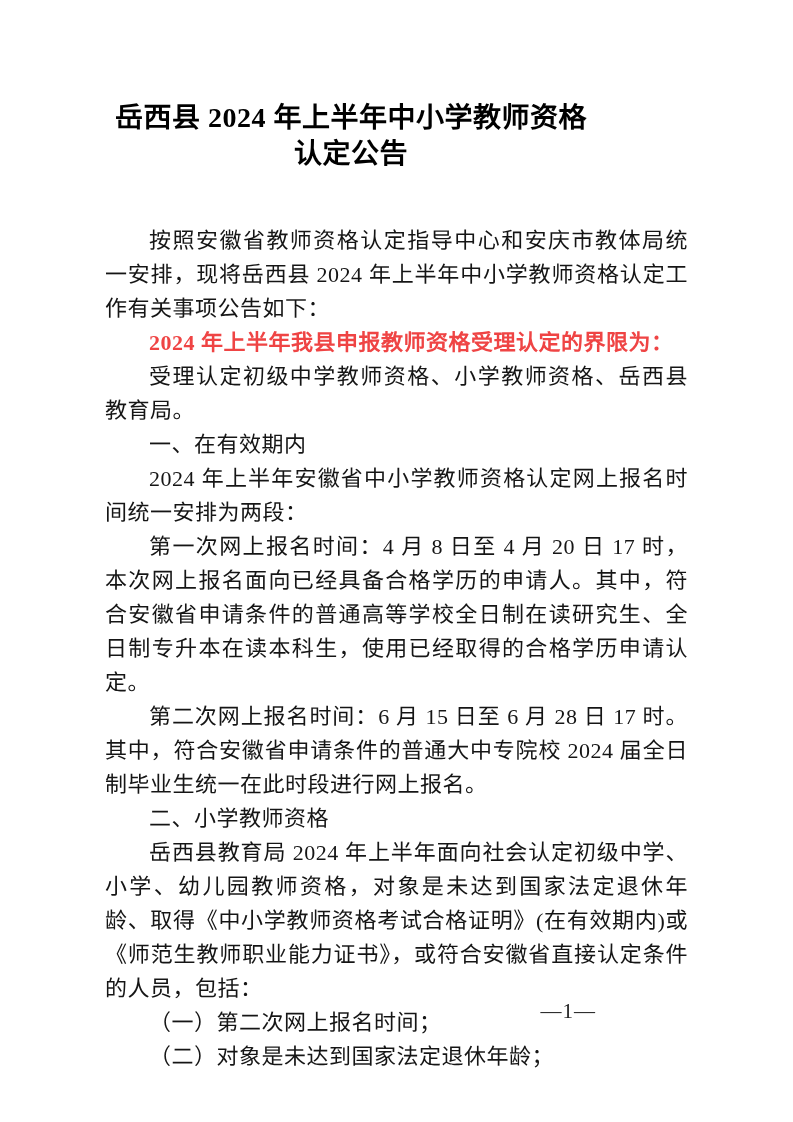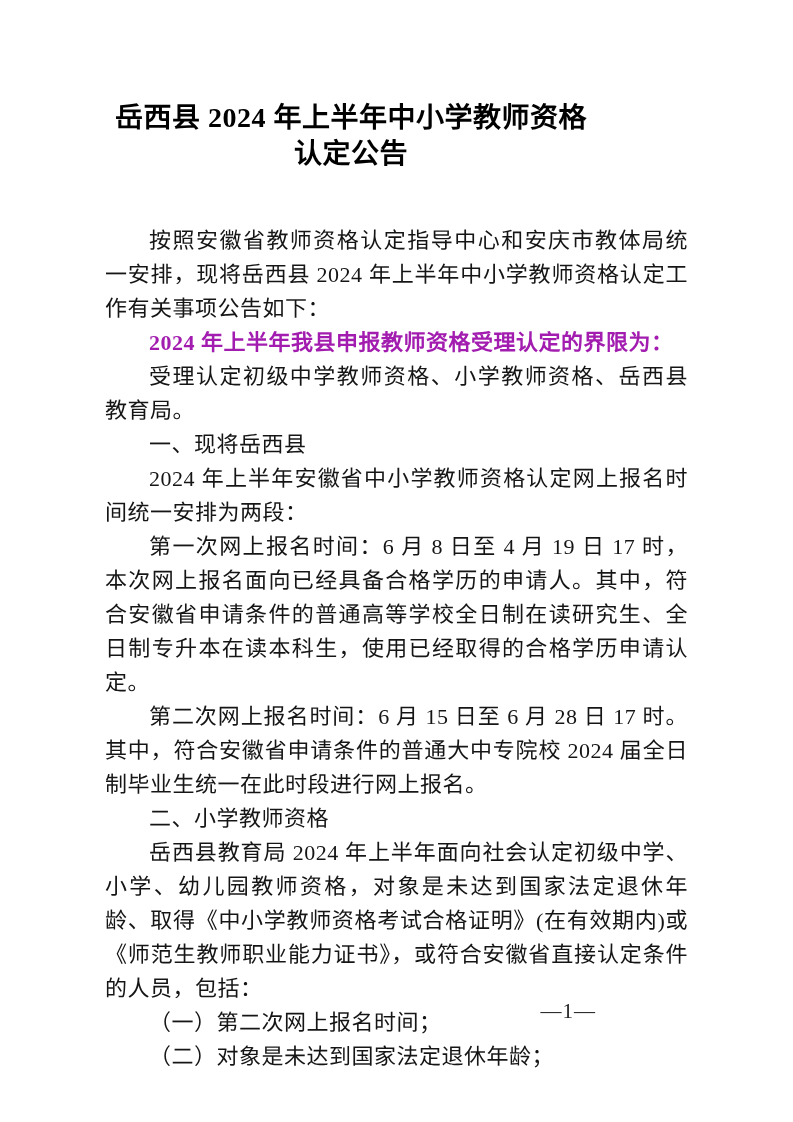--- a/index.html
+++ b/index.html
@@ -41,21 +41,21 @@
     line-height: 34px;
     text-align: justify;
     text-justify: inter-ideograph;
     text-indent: 2em;
     letter-spacing: 0.5px;
     color: #151515;
     word-break: break-all;
   }
   .para.bold {
     font-weight: bold;
-    color: #a21caf;
+    color: #ef4444;
   }
   .page-number {
     position: absolute;
     top: 998px;
     right: 106px;
     font-size: 21px;
     line-height: 26px;
     letter-spacing: 1px;
     color: #222222;
   }
@@ -64,23 +64,23 @@
 <body>
 
 <div class="page">
 
   <h1 class="doc-title">岳西县 2024 年上半年中小学教师资格认定公告</h1>
 
   <div class="content">
     <p class="para">按照安徽省教师资格认定指导中心和安庆市教体局统一安排，现将岳西县 2024 年上半年中小学教师资格认定工作有关事项公告如下：</p>
     <p class="para bold">2024 年上半年我县申报教师资格受理认定的界限为：</p>
     <p class="para">受理认定初级中学教师资格、小学教师资格、岳西县教育局。</p>
-    <p class="para">一、现将岳西县</p>
+    <p class="para">一、在有效期内</p>
     <p class="para">2024 年上半年安徽省中小学教师资格认定网上报名时间统一安排为两段：</p>
-    <p class="para">第一次网上报名时间：6 月 8 日至 4 月 19 日 17 时，本次网上报名面向已经具备合格学历的申请人。其中，符合安徽省申请条件的普通高等学校全日制在读研究生、全日制专升本在读本科生，使用已经取得的合格学历申请认定。</p>
+    <p class="para">第一次网上报名时间：4 月 8 日至 4 月 20 日 17 时，本次网上报名面向已经具备合格学历的申请人。其中，符合安徽省申请条件的普通高等学校全日制在读研究生、全日制专升本在读本科生，使用已经取得的合格学历申请认定。</p>
     <p class="para">第二次网上报名时间：6 月 15 日至 6 月 28 日 17 时。其中，符合安徽省申请条件的普通大中专院校 2024 届全日制毕业生统一在此时段进行网上报名。</p>
     <p class="para">二、小学教师资格</p>
     <p class="para">岳西县教育局 2024 年上半年面向社会认定初级中学、小学、幼儿园教师资格，对象是未达到国家法定退休年龄、取得《中小学教师资格考试合格证明》(在有效期内)或《师范生教师职业能力证书》，或符合安徽省直接认定条件的人员，包括：</p>
     <p class="para">（一）第二次网上报名时间；</p>
     <p class="para">（二）对象是未达到国家法定退休年龄；</p>
   </div>
 
   <div class="page-number">—1—</div>
 
 </div>

